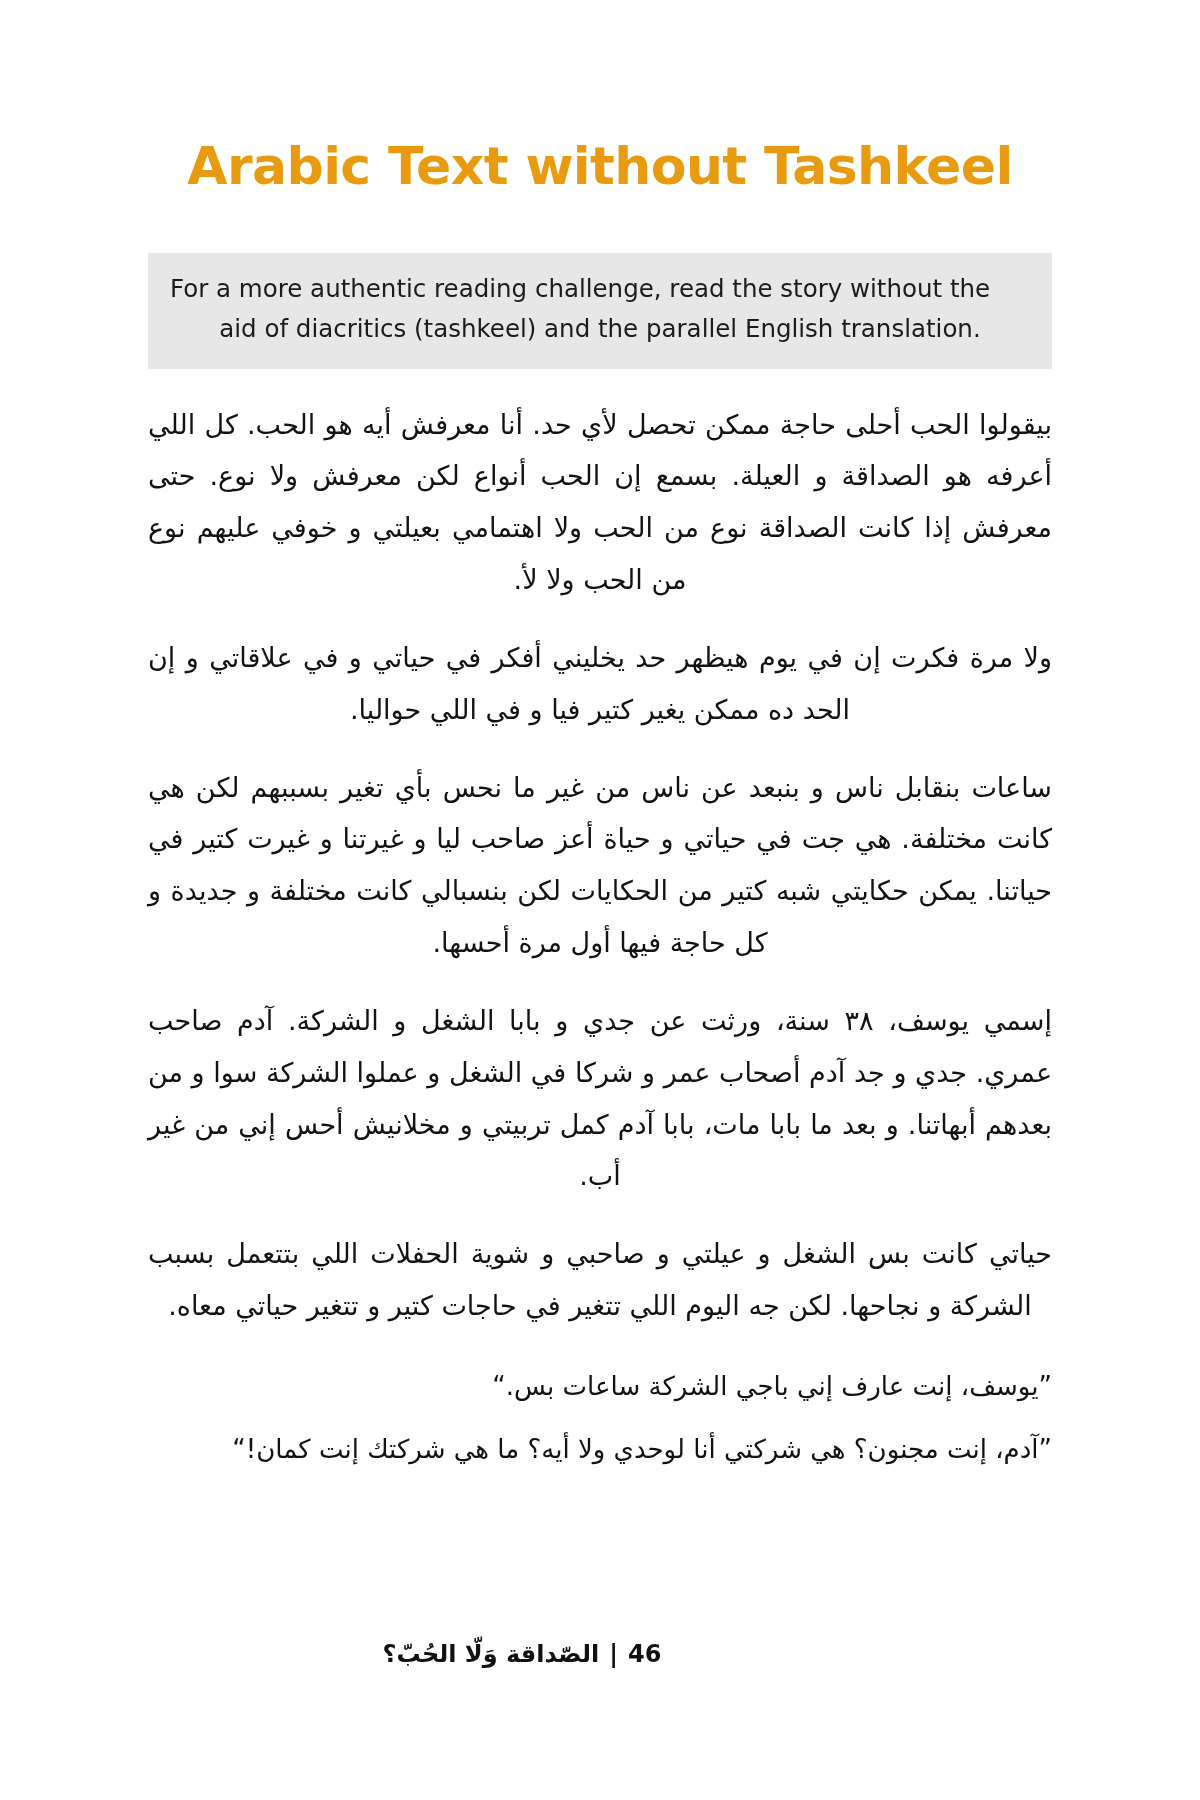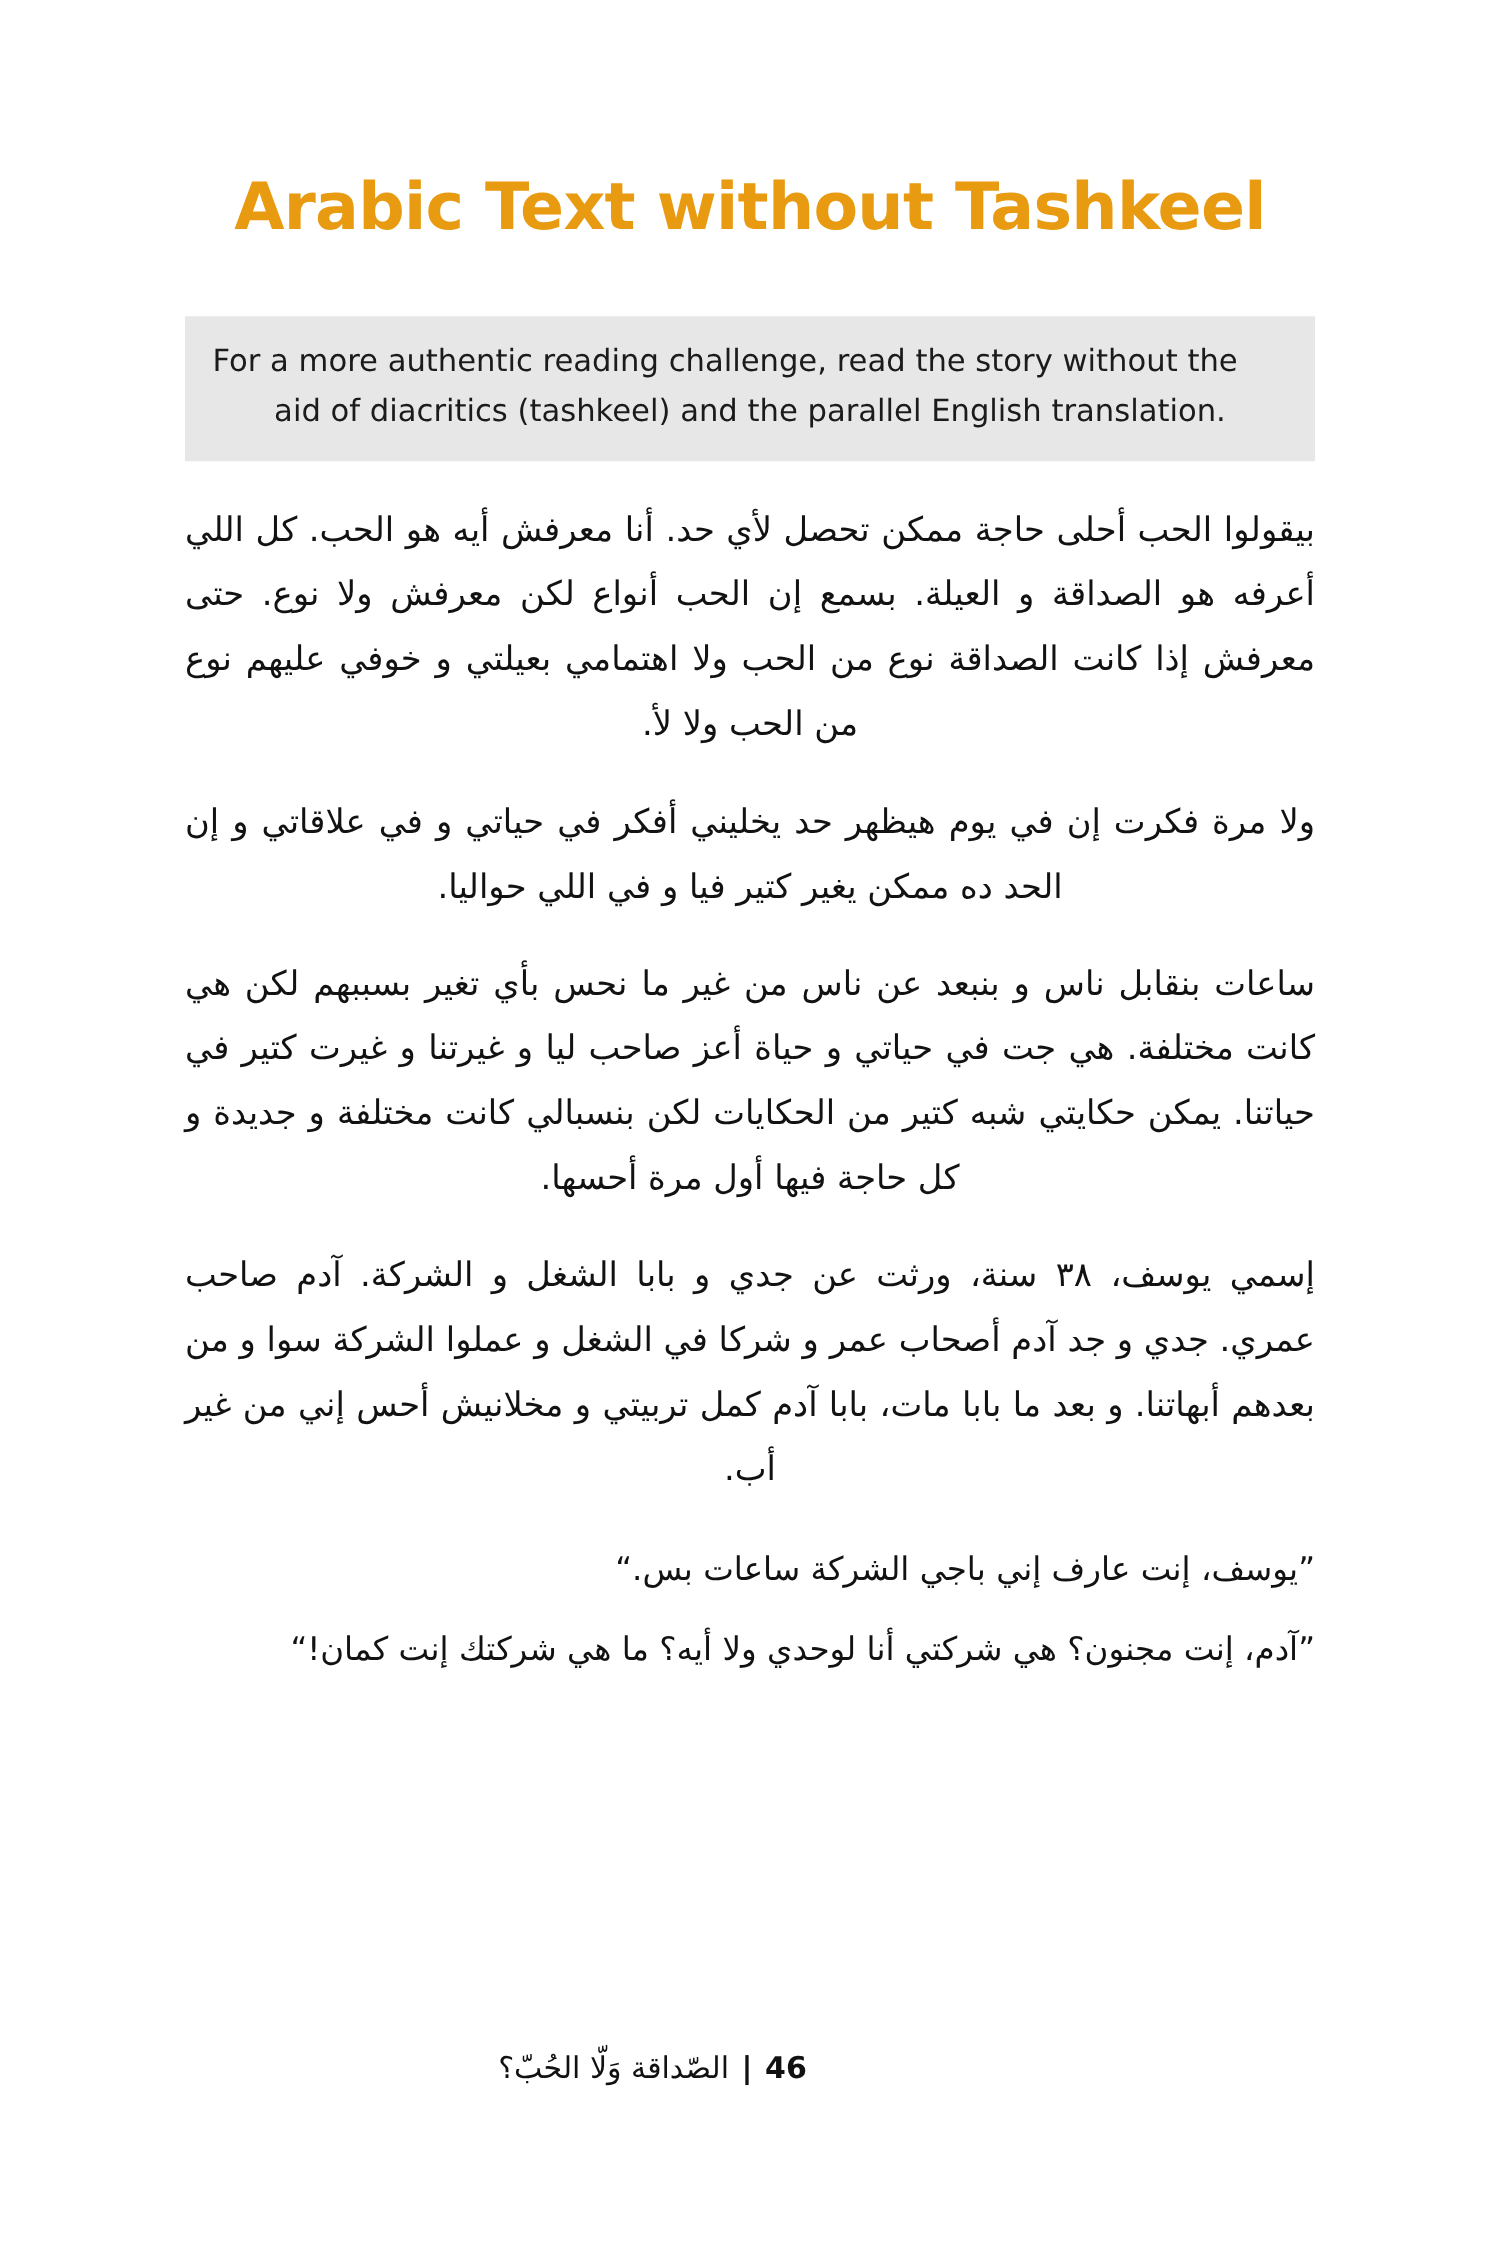--- a/index.html
+++ b/index.html
@@ -125,21 +125,21 @@
     font-size: 24px;
     font-weight: 700;
     color: #111111;
     letter-spacing: 0;
     display: flex;
     flex-direction: row-reverse;
     align-items: baseline;
     gap: 10px;
     white-space: nowrap;
   }
-  .footer-book-title { font-weight: 400; }
+  .footer-book-title { font-weight: 700; }
   .footer-sep { font-weight: 700; }
   .footer-page-number { font-weight: 700; direction: ltr; }
 </style>
 </head>
 <body>
 
 <div class="page">
 
   <div class="content-area">
 
@@ -153,20 +153,21 @@
     <div class="arabic-body">
 
       <p class="arabic-p center-last">بيقولوا الحب أحلى حاجة ممكن تحصل لأي حد. أنا معرفش أيه هو الحب. كل اللي أعرفه هو الصداقة و العيلة. بسمع إن الحب أنواع لكن معرفش ولا نوع. حتى معرفش إذا كانت الصداقة نوع من الحب ولا اهتمامي بعيلتي و خوفي عليهم نوع من الحب ولا لأ.</p>
 
       <p class="arabic-p center-last">ولا مرة فكرت إن في يوم هيظهر حد يخليني أفكر في حياتي و في علاقاتي و إن الحد ده ممكن يغير كتير فيا و في اللي حواليا.</p>
 
       <p class="arabic-p center-last">ساعات بنقابل ناس و بنبعد عن ناس من غير ما نحس بأي تغير بسببهم لكن هي كانت مختلفة. هي جت في حياتي و حياة أعز صاحب ليا و غيرتنا و غيرت كتير في حياتنا. يمكن حكايتي شبه كتير من الحكايات لكن بنسبالي كانت مختلفة و جديدة و كل حاجة فيها أول مرة أحسها.</p>
 
       <p class="arabic-p center-last">إسمي يوسف، ٣٨ سنة، ورثت عن جدي و بابا الشغل و الشركة. آدم صاحب عمري. جدي و جد آدم أصحاب عمر و شركا في الشغل و عملوا الشركة سوا و من بعدهم أبهاتنا. و بعد ما بابا مات، بابا آدم كمل تربيتي و مخلانيش أحس إني من غير أب.</p>
 
+      <p class="arabic-p center-last">حياتي كانت بس الشغل و عيلتي و صاحبي و شوية الحفلات اللي بتتعمل بسبب الشركة و نجاحها. لكن جه اليوم اللي تتغير في حاجات كتير و تتغير حياتي معاه.</p>
 
 
       <p class="dialogue first-dialogue">”يوسف، إنت عارف إني باجي الشركة ساعات بس.“</p>
 
       <p class="dialogue">”آدم، إنت مجنون؟ هي شركتي أنا لوحدي ولا أيه؟ ما هي شركتك إنت كمان!“</p>
 
     </div>
   </div>
 
   <div class="page-footer">

